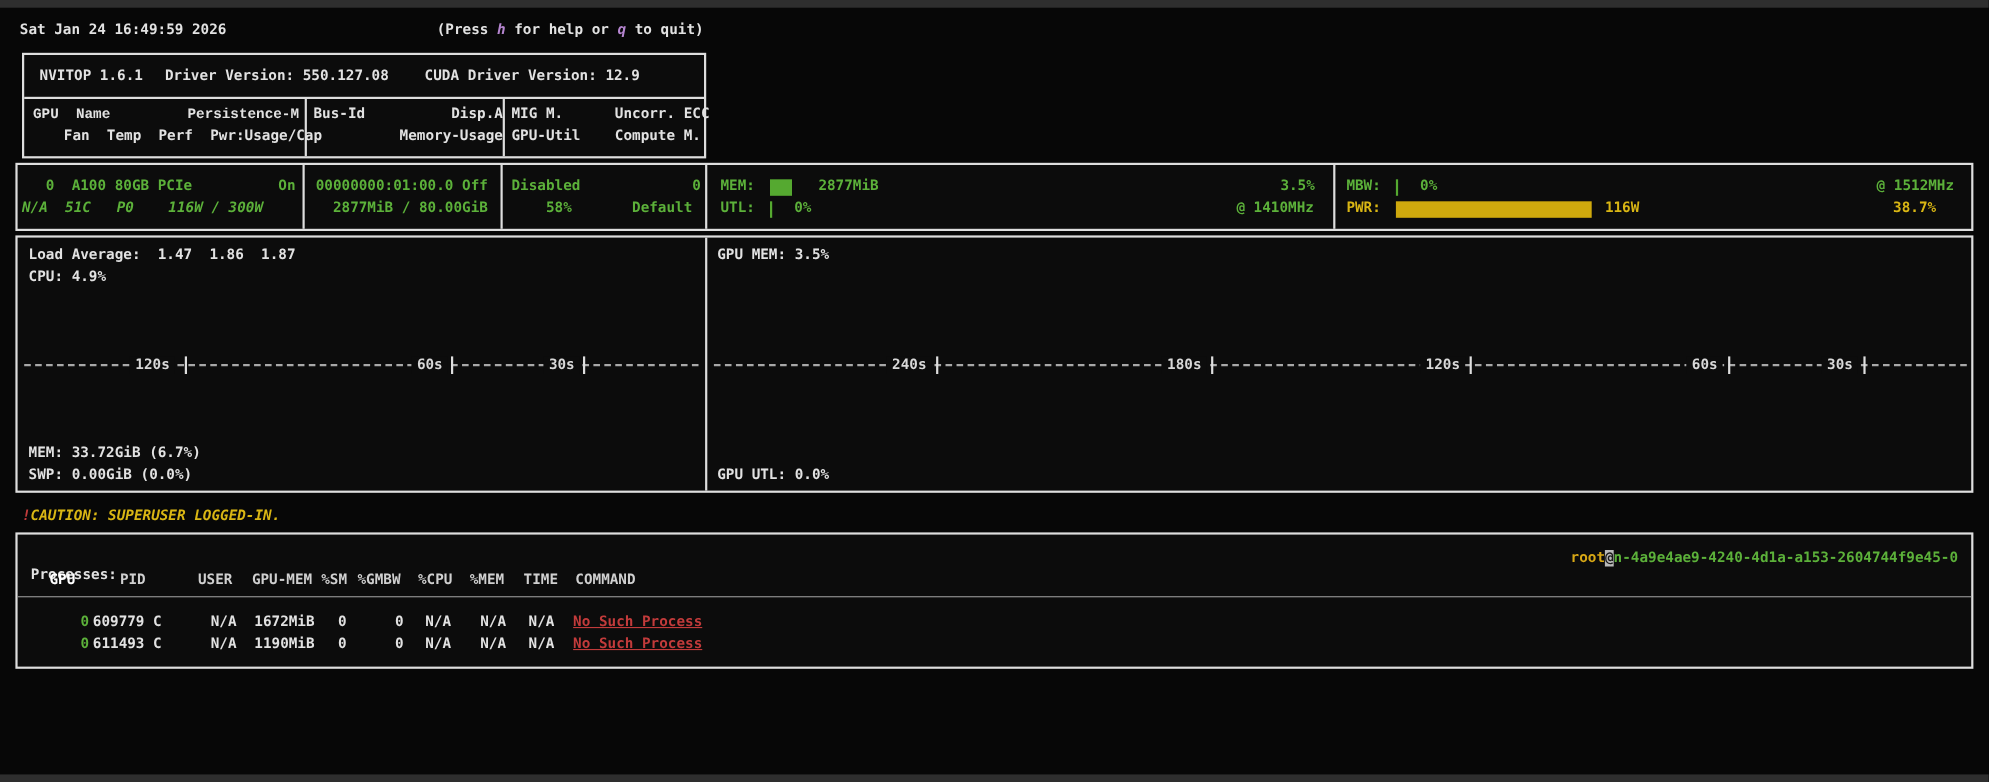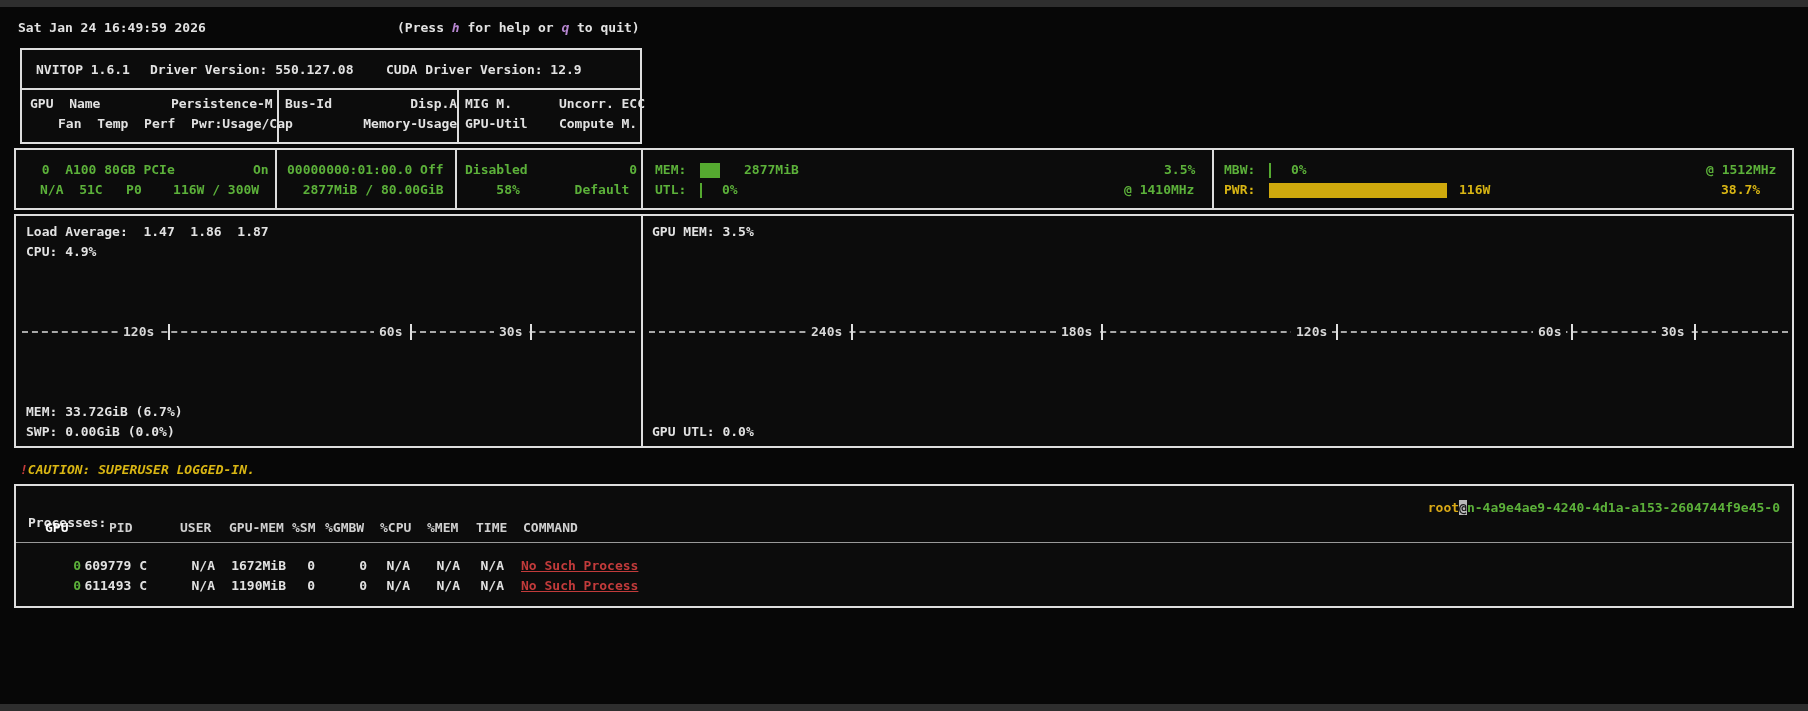--- a/index.html
+++ b/index.html
@@ -71,36 +71,36 @@
 <div class="t" style="left:18px; top:20px;">Sat Jan 24 16:49:59 2026</div>
 <div class="t" style="left:397px; top:20px;"><span>(Press </span><span class="magenta">h</span><span> for help or </span><span class="magenta">q</span><span> to quit)</span></div>
 
 <div class="panel" style="left:20px; top:48px; width:622px; height:96px;">
   <div class="t" style="left:14px; top:12px;">NVITOP 1.6.1</div>
   <div class="t" style="left:128px; top:12px;">Driver Version: 550.127.08</div>
   <div class="t" style="left:364px; top:12px;">CUDA Driver Version: 12.9</div>
   <div class="hdiv" style="top:38px;"></div>
   <div class="vdiv" style="left:255px; top:40px;"></div>
   <div class="vdiv" style="left:435px; top:40px;"></div>
-  <div class="t" style="left:8px; top:46px;">GPU  Name         Persistence-M</div>
+  <div class="t" style="left:8px; top:46px;font-family:Liberation Mono, monospace;">GPU  Name         Persistence-M</div>
   <div class="t" style="left:8px; top:66px;margin-left:28px;">Fan  Temp  Perf  Pwr:Usage/Cap</div>
   <div class="t" style="left:263px; top:46px;">Bus-Id          Disp.A</div>
   <div class="t" style="left:263px; top:66px;">          Memory-Usage</div>
   <div class="t" style="left:443px; top:46px;">MIG M.      Uncorr. ECC</div>
   <div class="t" style="left:443px; top:66px;">GPU-Util    Compute M.</div>
 </div>
 
 <div class="panel" style="left:14px; top:148px; width:1780px; height:62px;">
   <div class="vdiv" style="left:259px;"></div>
   <div class="vdiv" style="left:439px;"></div>
   <div class="vdiv" style="left:625px;"></div>
   <div class="vdiv" style="left:1196px;"></div>
 
   <div class="t green" style="left:10px; top:12px;">  0  A100 80GB PCIe          On</div>
-  <div class="t green" style="left:24px; top:32px;">N/A  51C   P0    116W / 300W</div>
+  <div class="t green" style="left:4px; top:32px;font-style:italic;">N/A  51C   P0    116W / 300W</div>
   <div class="t green" style="left:271px; top:12px;">00000000:01:00.0 Off</div>
   <div class="t green" style="left:271px; top:32px;">  2877MiB / 80.00GiB</div>
   <div class="t green" style="left:449px; top:12px;">Disabled             0</div>
   <div class="t green" style="left:449px; top:32px;">    58%       Default</div>
 
   <div class="t green" style="left:639px; top:12px;">MEM:</div>
   <div class="bar" style="left:684px; top:13px; width:20px; background:#55a930;"></div>
   <div class="t green" style="left:728px; top:12px;">2877MiB</div>
   <div class="t green" style="left:1148px; top:12px;">3.5%</div>
   <div class="t green" style="left:639px; top:32px;">UTL:</div>

